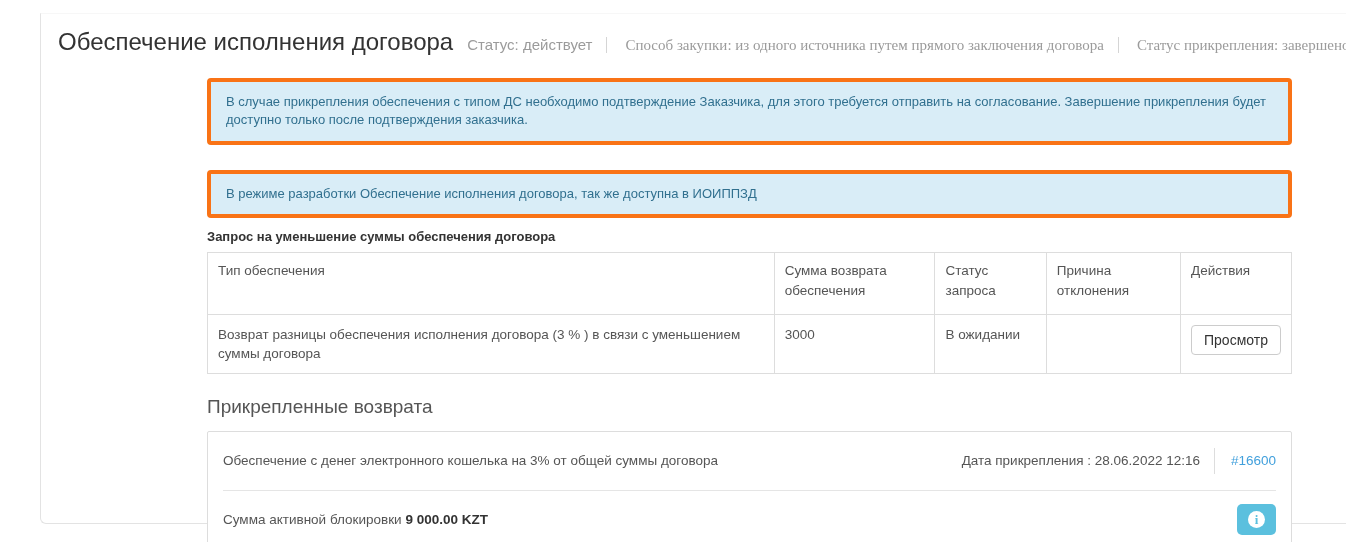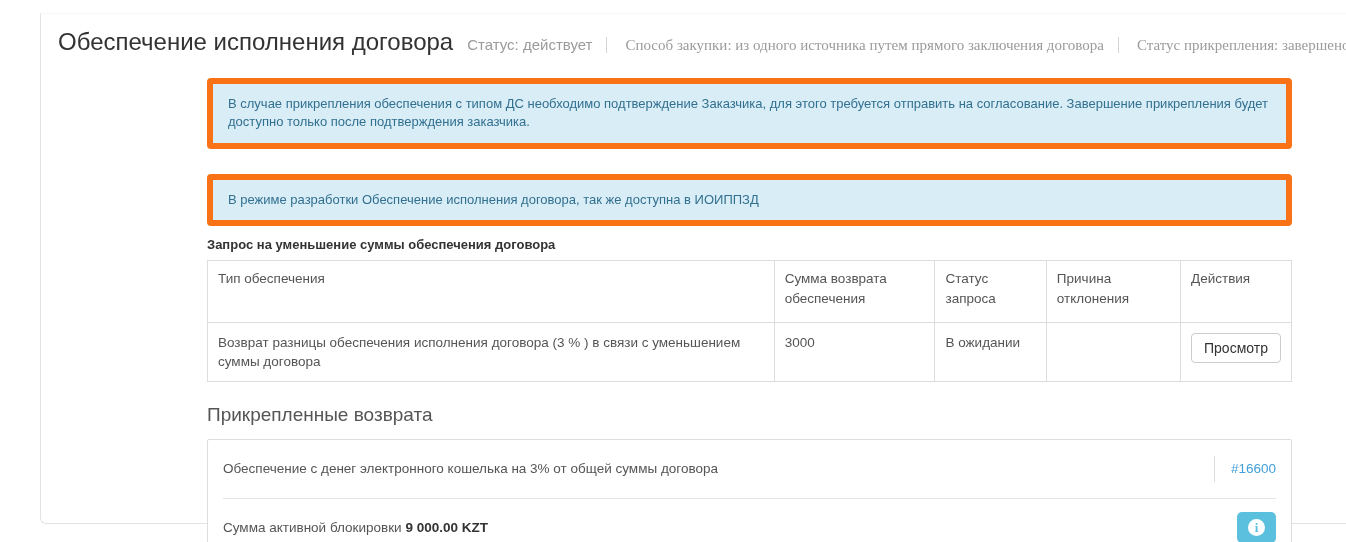--- a/index.html
+++ b/index.html
@@ -39,21 +39,21 @@
     padding-left: 18px;
     border-left: 1px solid #d5d5d5;
     font-family: Liberation Serif, serif;
   }
   .content {
     margin-left: 166px;
     width: 1085px;
   }
   .alert-info {
     background: #d9edf7;
-    border: 6px solid #f97316;
+    border: 4px solid #f97316;
     border-radius: 4px;
     color: #31708f;
     font-size: 13px;
     line-height: 1.42;
     padding: 11px 15px;
   }
   .alert-1 { margin-top: 20px; }
   .alert-2 { margin-top: 25px; }
   .table-title {
     margin-top: 11px;
@@ -199,20 +199,21 @@
         </tr>
       </tbody>
     </table>
 
     <div class="docs-title">Прикрепленные возврата</div>
 
     <div class="docs-box">
       <div class="doc-row">
         <span class="doc-name">Обеспечение с денег электронного кошелька на 3% от общей суммы договора</span>
         <span class="doc-meta">
+          <span class="doc-date">Дата прикрепления : 28.06.2022 12:16</span>
           <a href="#" class="doc-link">#16600</a>
         </span>
       </div>
       <div class="doc-divider"></div>
       <div class="doc-row doc-row-2">
         <span class="doc-name">
           <span>Сумма активной блокировки</span>
           <span class="blocked-sum-value">9 000.00 KZT</span>
         </span>
         <button class="btn-info">

